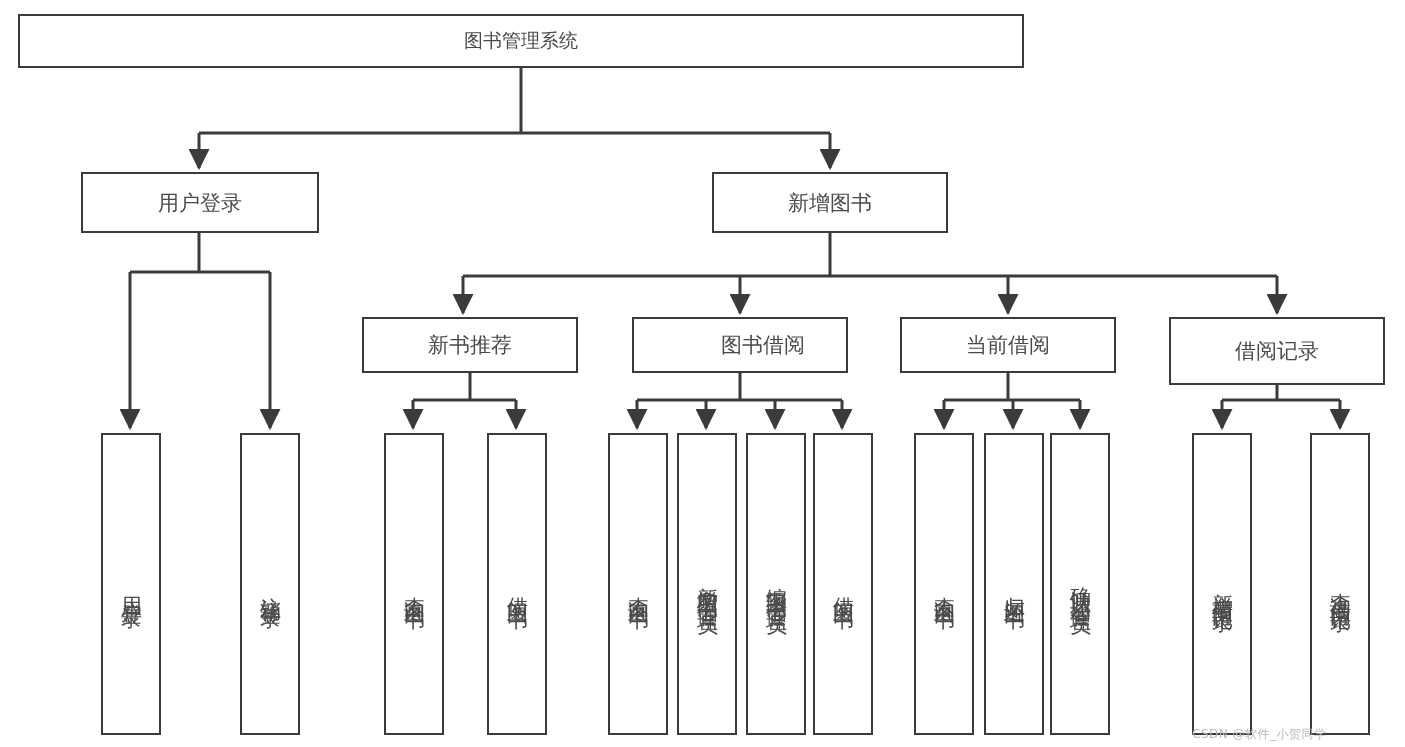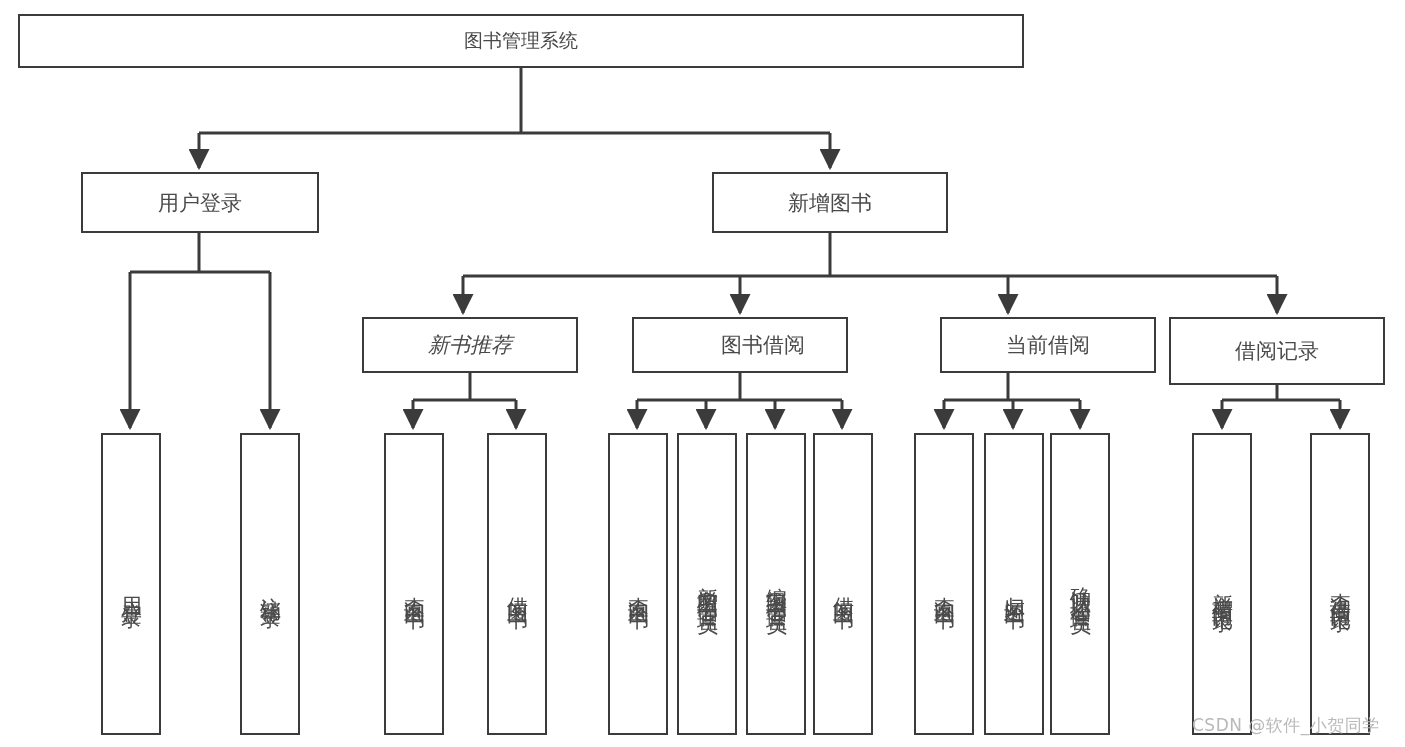--- a/index.html
+++ b/index.html
@@ -54,24 +54,25 @@
     letter-spacing: 4px;
     font-size: 21px;
     line-height: 1;
     white-space: nowrap;
   }
   .leaf.mid .vtext {
     margin-top: 0;
   }
   .watermark {
     position: absolute;
-    font-size: 17px;
+    font-size: 12px;
     color: #b9b9b9;
     white-space: nowrap;
     letter-spacing: 0.5px;
+    margin-top: 12px;
   }
 </style>
 </head>
 <body>
 
 <div id="canvas">
 
   <svg class="wires" viewBox="0 0 1405 747" xmlns="http://www.w3.org/2000/svg">
     <defs>
       <marker id="arrow" viewBox="0 0 10 10" refX="9" refY="5" markerWidth="7" markerHeight="7" orient="auto-start-reverse">
@@ -126,27 +127,27 @@
     <span>图书管理系统</span>
   </div>
 
   <div class="node level2" style="left:81px; top:172px; width:238px; height:61px;">
     <span>用户登录</span>
   </div>
   <div class="node level2" style="left:712px; top:172px; width:236px; height:61px;">
     <span>新增图书</span>
   </div>
 
-  <div class="node level2" style="left:362px; top:317px; width:216px; height:56px;font-style:italic;">
+  <div class="node level2" style="left:362px; top:317px; width:216px; height:56px;">
     <span>新书推荐</span>
   </div>
   <div class="node level2" style="left:632px; top:317px; width:216px; height:56px;padding-left:46px;">
     <span>图书借阅</span>
   </div>
-  <div class="node level2" style="left:940px; top:317px; width:216px; height:56px;">
+  <div class="node level2" style="left:900px; top:317px; width:216px; height:56px;">
     <span>当前借阅</span>
   </div>
   <div class="node level2" style="left:1169px; top:317px; width:216px; height:68px;">
     <span>借阅记录</span>
   </div>
 
   <div class="node leaf" style="left:101px; top:433px; width:60px; height:302px;">
     <span class="vtext" style="margin-top: 141px;">用户登录</span>
   </div>
   <div class="node leaf" style="left:240px; top:433px; width:60px; height:302px;">

